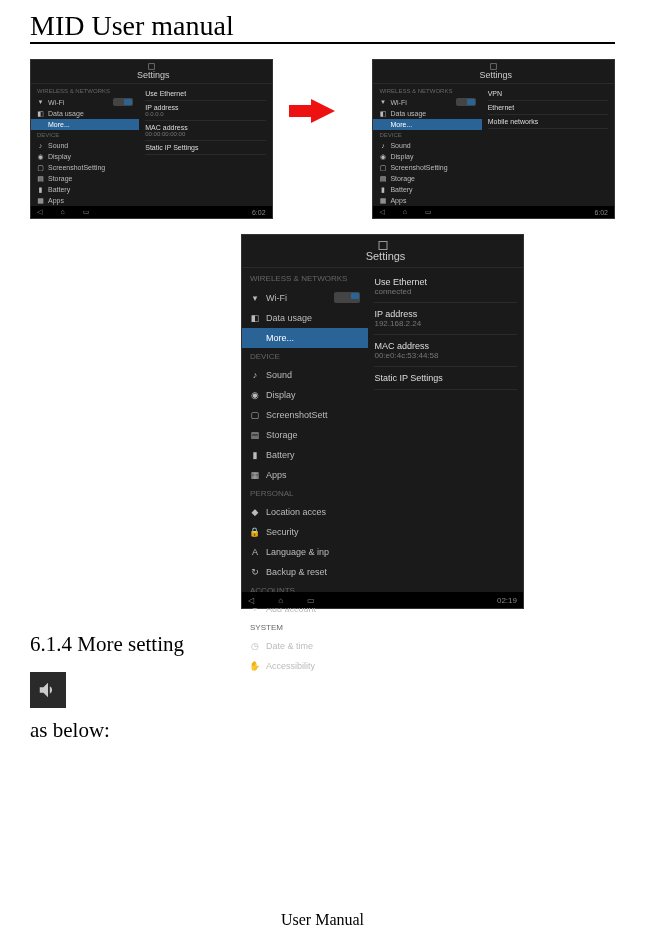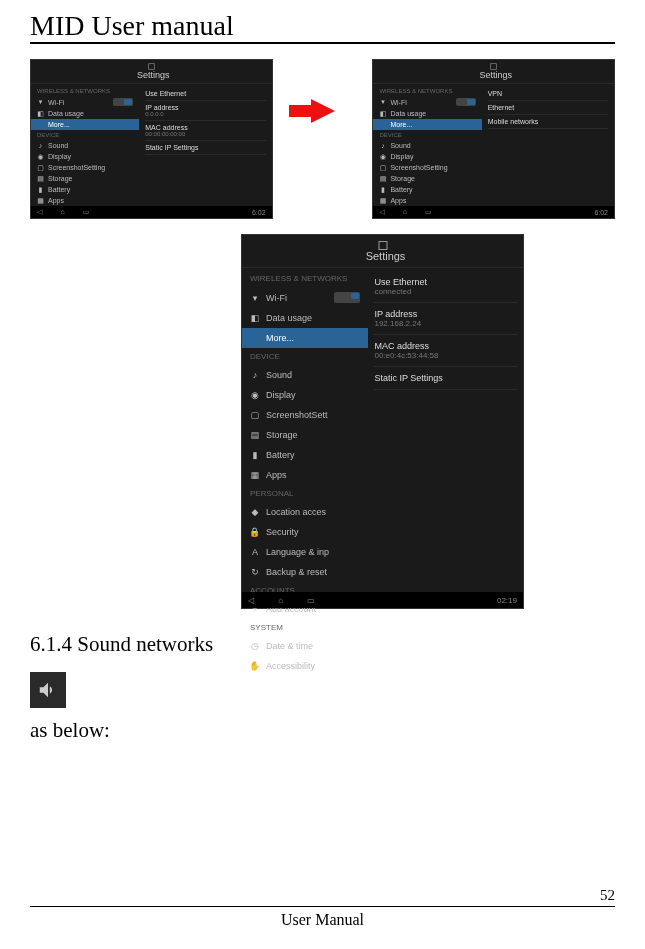--- a/index.html
+++ b/index.html
@@ -439,27 +439,26 @@
       <div class="nav-icons" style="gap:24px">
         <span>◁</span>
         <span>⌂</span>
         <span>▭</span>
       </div>
       <span>02:19</span>
     </div>
   </div>
 </div>
 
-<div class="section-heading">6.1.4 Sound networks</div>
+<div class="section-heading">6.1.4 More setting</div>
 
 <div class="body-text">
   <span class="inline-icon">
     <svg viewBox="0 0 24 24" width="22" height="22">
         <path fill="#ccc" d="M3 9v6h4l5 5V4L7 9H3zm13.5 3a4.5 4.5 0 0 0-2.5-4v8a4.5 4.5 0 0 0 2.5-4z"></path>
       </svg>
   </span>
 </div>
 <div class="body-text">as below:</div>
 
 <div class="footer-area">
-  <div class="page-num">52</div>
   <div class="footer-label">User Manual</div>
 </div>
 
 </body></html>

